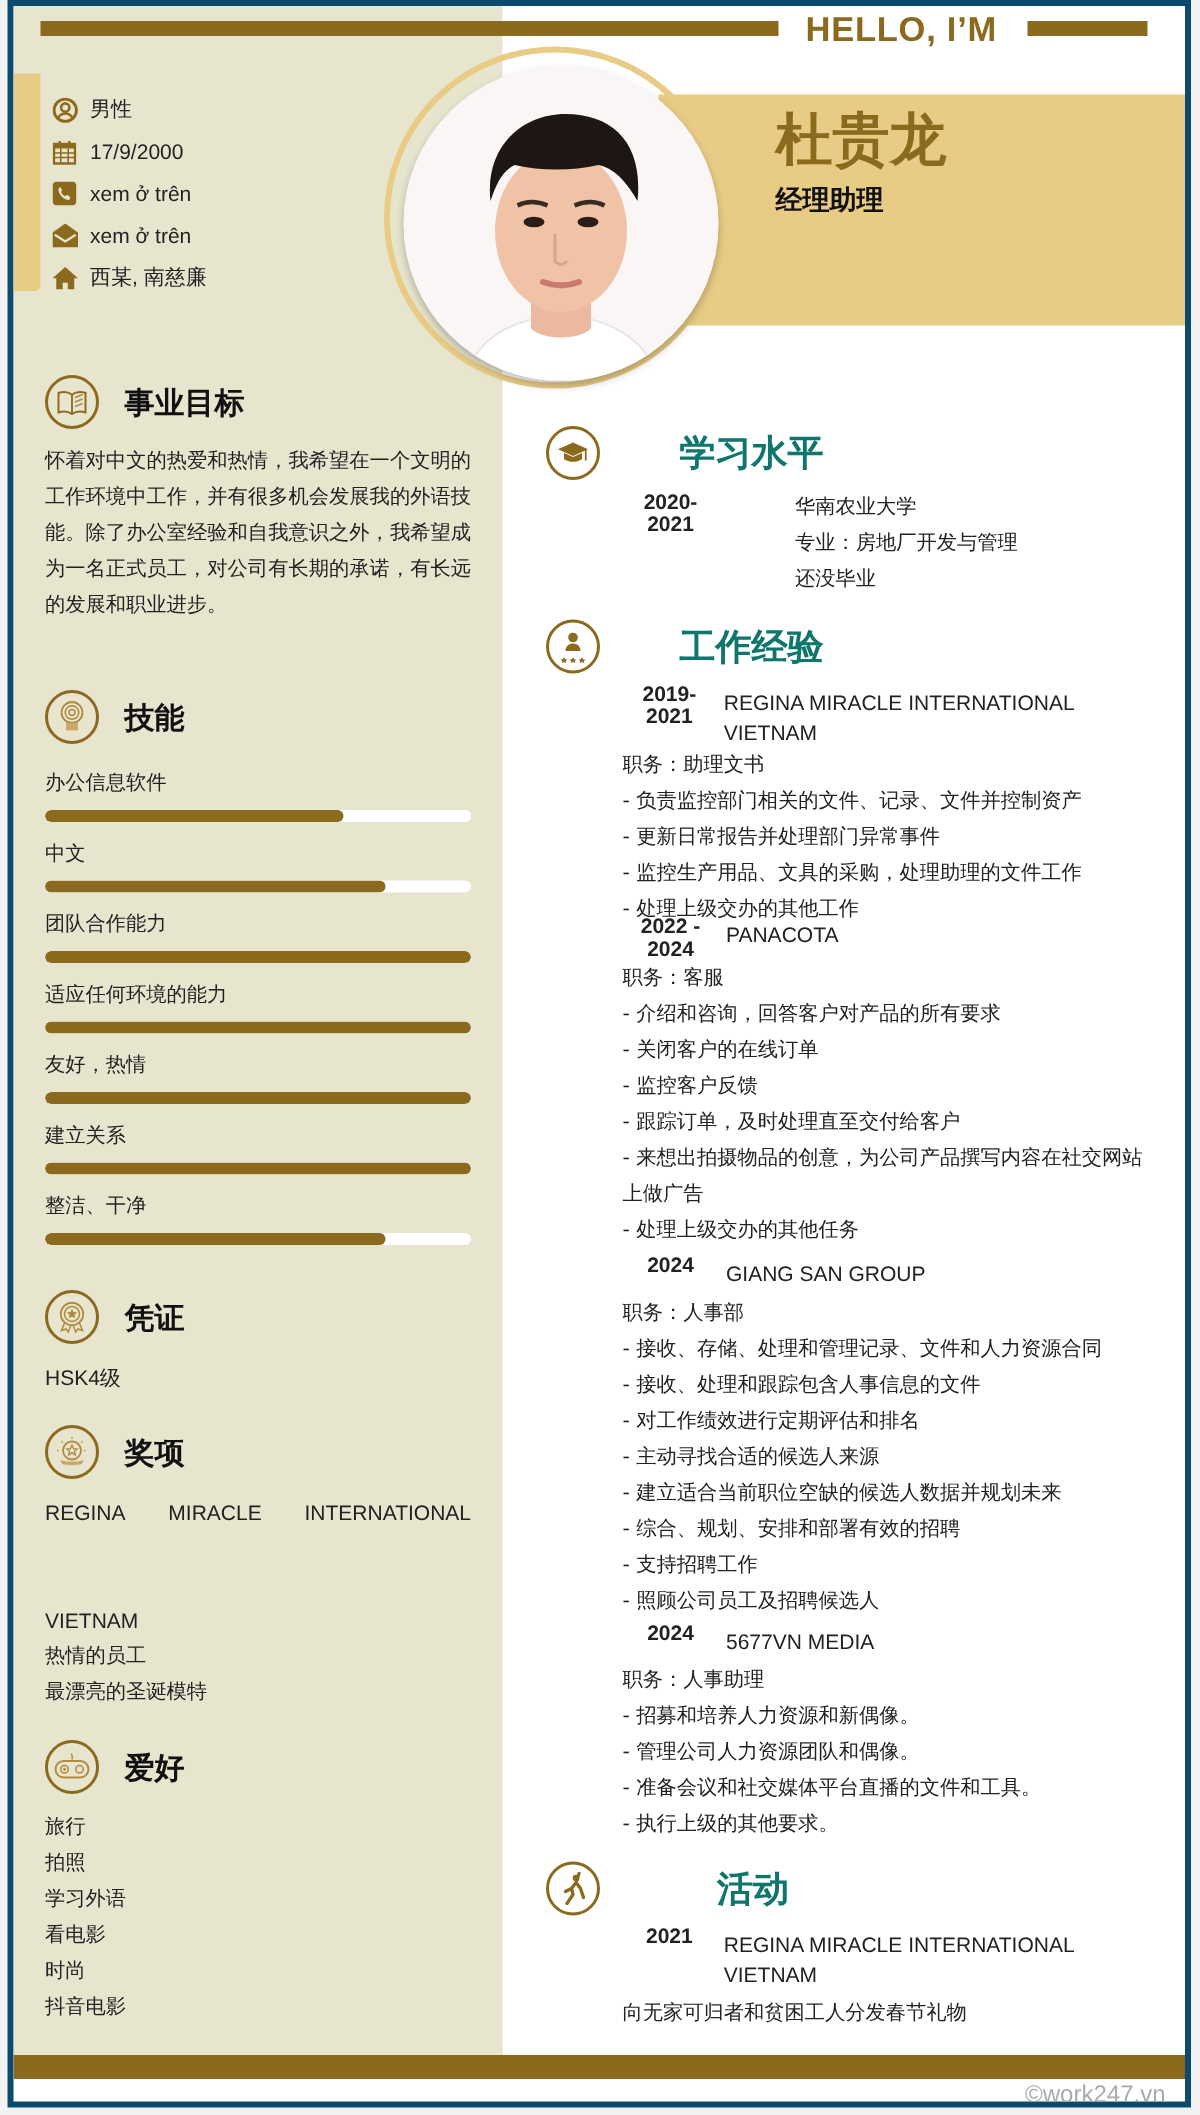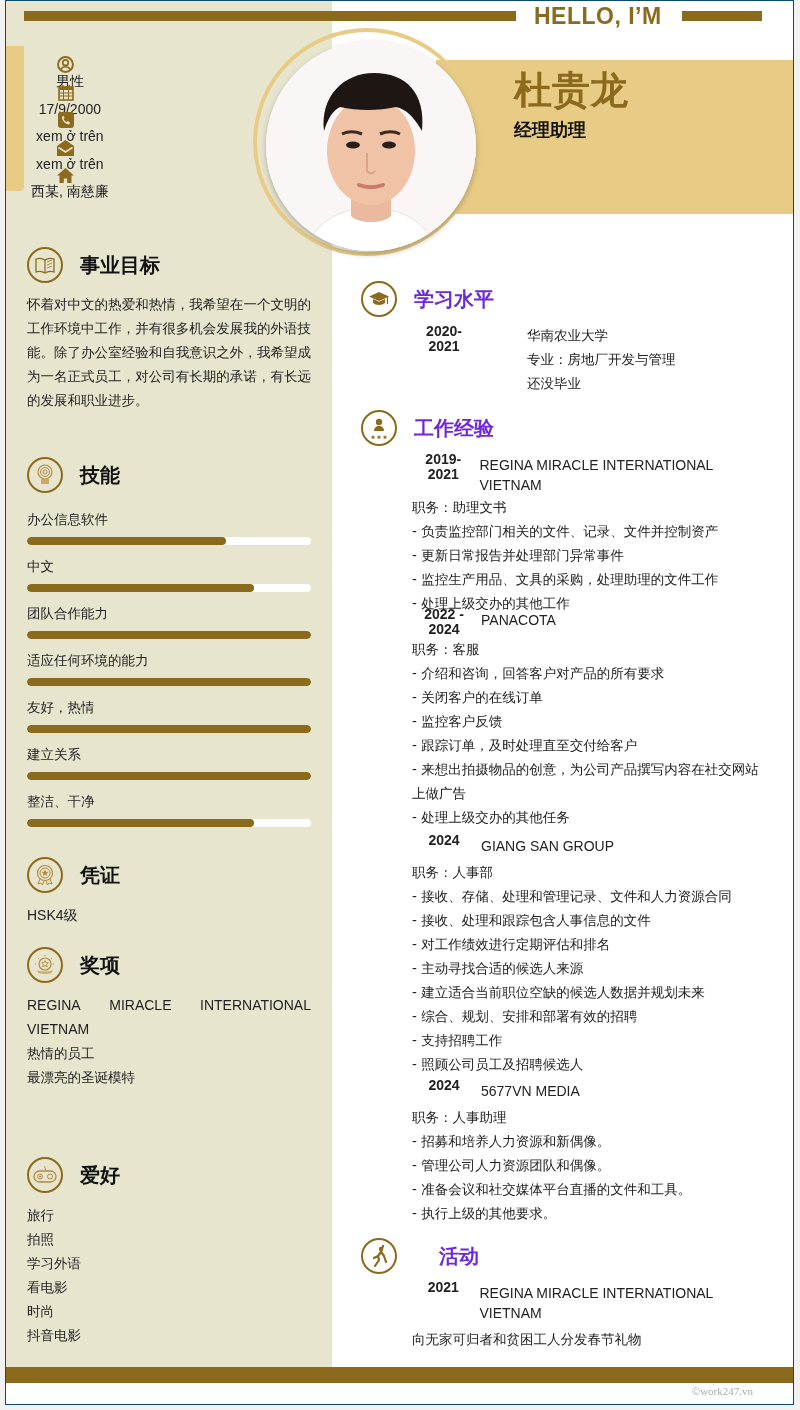--- a/index.html
+++ b/index.html
@@ -1,50 +1,50 @@
 <!DOCTYPE html>
 <html><head>
 <meta charset="utf-8">
 <style>
   * { box-sizing: border-box; margin: 0; padding: 0; }
   html, body { width: 800px; height: 1410px; background: #f2f2f2; overflow: hidden; }
   body { font-family: "DejaVu Sans", "Liberation Sans", sans-serif; color: #222; position: relative; }
-  .page { position: absolute; left: 5px; top: 0; width: 789px; height: 1405px; background: #fff; border: 1px solid #0c4a6e; overflow: hidden; }
+  .page { position: absolute; left: 5px; top: 0; width: 789px; height: 1405px; background: #fff; border: 4px solid #0c4a6e; overflow: hidden; }
   .left { position: absolute; left: 0; top: 0; width: 326px; height: 1366px; background: #e8e5cf; }
   .topbar { position: absolute; left: 18px; top: 10px; width: 492px; height: 10px; background: #8b6a1e; }
   .topbar2 { position: absolute; left: 676px; top: 10px; width: 80px; height: 10px; background: #8b6a1e; }
   .hello { position: absolute; left: 528px; top: 2px; font-family: "Liberation Sans", sans-serif; font-weight: bold; font-size: 23px; color: #8b6a1e; letter-spacing: 0.5px; }
   .contact-bar { position: absolute; left: 0; top: 45px; width: 18px; height: 145px; background: #e8cc86; border-radius: 0 0 4px 0; }
   .contact { position: absolute; left: 25px; top: 55px; }
-  .contact-row { display: flex; align-items: center; height: 28px; font-size: 13px; flex-direction: column; }
+  .contact-row { display: flex; align-items: center; height: 28px; font-size: 13px; }
   .contact-row .ic { width: 18px; height: 18px; margin-right: 8px; display: flex; align-items: center; justify-content: center; }
   .contact-row .txt { font-family: "Liberation Sans", sans-serif; font-size: 14px; }
   .name-band { position: absolute; left: 430px; top: 59px; width: 359px; height: 154px; background: #e8cc86; }
   .name { position: absolute; left: 508px; top: 64px; font-size: 38px; font-weight: bold; color: #8b6a1e; }
   .job { position: absolute; left: 508px; top: 117px; font-size: 18px; font-weight: bold; color: #111; }
   .photo-ring { position: absolute; left: 247px; top: 27px; width: 228px; height: 228px; border-radius: 50%; border: 4px solid #e8cc86; background: transparent; }
   .photo { position: absolute; left: 260px; top: 40px; width: 210px; height: 210px; border-radius: 50%; background: #faf7f6; overflow: hidden; box-shadow: 0 3px 6px rgba(0,0,0,0.25); }
   .sec-head { position: absolute; display: flex; align-items: center; }
   .sec-icon { width: 36px; height: 36px; border-radius: 50%; border: 2px solid #8b6a1e; display: flex; align-items: center; justify-content: center; margin-right: 17px; background: transparent; }
   .sec-title-left { font-size: 20px; font-weight: bold; color: #111; }
-  .sec-title-right { font-size: 20px; font-weight: bold; color: #6d28d9; }
+  .sec-title-right { font-size: 24px; font-weight: bold; color: #0f766e; margin-left: 36px; }
   .para { position: absolute; left: 21px; width: 284px; font-size: 13.5px; line-height: 24px; text-align: justify; }
   .skills { position: absolute; left: 21px; top: 508px; width: 284px; }
   .skill { height: 47px; }
   .skill .lbl { font-size: 13.5px; line-height: 20px; }
   .skill .track { margin-top: 8px; height: 8px; border-radius: 4px; background: #fff; overflow: hidden; }
   .skill .fill { height: 8px; border-radius: 4px; background: #8b6a1e; }
   .list { position: absolute; left: 21px; width: 284px; font-size: 13.5px; line-height: 24px; }
   .awards-line { display: flex; justify-content: space-between; font-family: "Liberation Sans", sans-serif; font-size: 14px; }
   .entry-head { display: flex; align-items: flex-start; }
   .entry-year { width: 64px; text-align: center; font-family: "Liberation Sans", sans-serif; font-weight: bold; font-size: 14px; line-height: 15px; }
   .entry-org { font-family: "Liberation Sans", sans-serif; font-size: 14px; line-height: 20px; padding-left: 0; }
   .right-block { position: absolute; left: 406px; width: 360px; font-size: 13.5px; line-height: 24px; }
   .bottom-bar { position: absolute; left: 0; top: 1366px; width: 789px; height: 16px; background: #8b6a1e; }
-  .wm { position: absolute; right: 40px; top: 1384px; font-family: Liberation Serif, serif; font-size: 11px; color: #aaa; }
+  .wm { position: absolute; right: 13px; top: 1384px; font-family: Liberation Sans, sans-serif; font-size: 16px; color: #aaa; }
 </style>
 </head>
 <body>
 
 <div class="page">
   <div class="left"></div>
   <div class="topbar"></div>
   <div class="topbar2"></div>
   <div class="hello">HELLO, I’M</div>
 
@@ -213,21 +213,21 @@
         </svg>
       </span>
     <span class="sec-title-left">奖项</span>
   </div>
   <div class="list" style="top:992px;">
     <div class="awards-line">
       <span>REGINA</span>
       <span>MIRACLE</span>
       <span>INTERNATIONAL</span>
     </div>
-    <div style="font-family:'Liberation Sans',sans-serif;font-size:14px;">VIETNAM</div>
+    <div style="font-family:'Liberation Sans',sans-serif;font-size:14px;margin-top:48px;">VIETNAM</div>
     <div>热情的员工</div>
     <div>最漂亮的圣诞模特</div>
   </div>
 
   <div class="sec-head" style="left:21px; top:1156px;">
     <span class="sec-icon">
         <svg width="24" height="20" viewBox="0 0 24 20">
           <path d="M12 1c-1 1 1 2 0 4" stroke="#b08a3e" stroke-width="1" fill="none"></path>
           <rect x="1" y="6" width="22" height="11" rx="5.5" fill="none" stroke="#b08a3e" stroke-width="1.3"></rect>
           <circle cx="7" cy="11.5" r="2.5" fill="none" stroke="#b08a3e" stroke-width="1"></circle>

